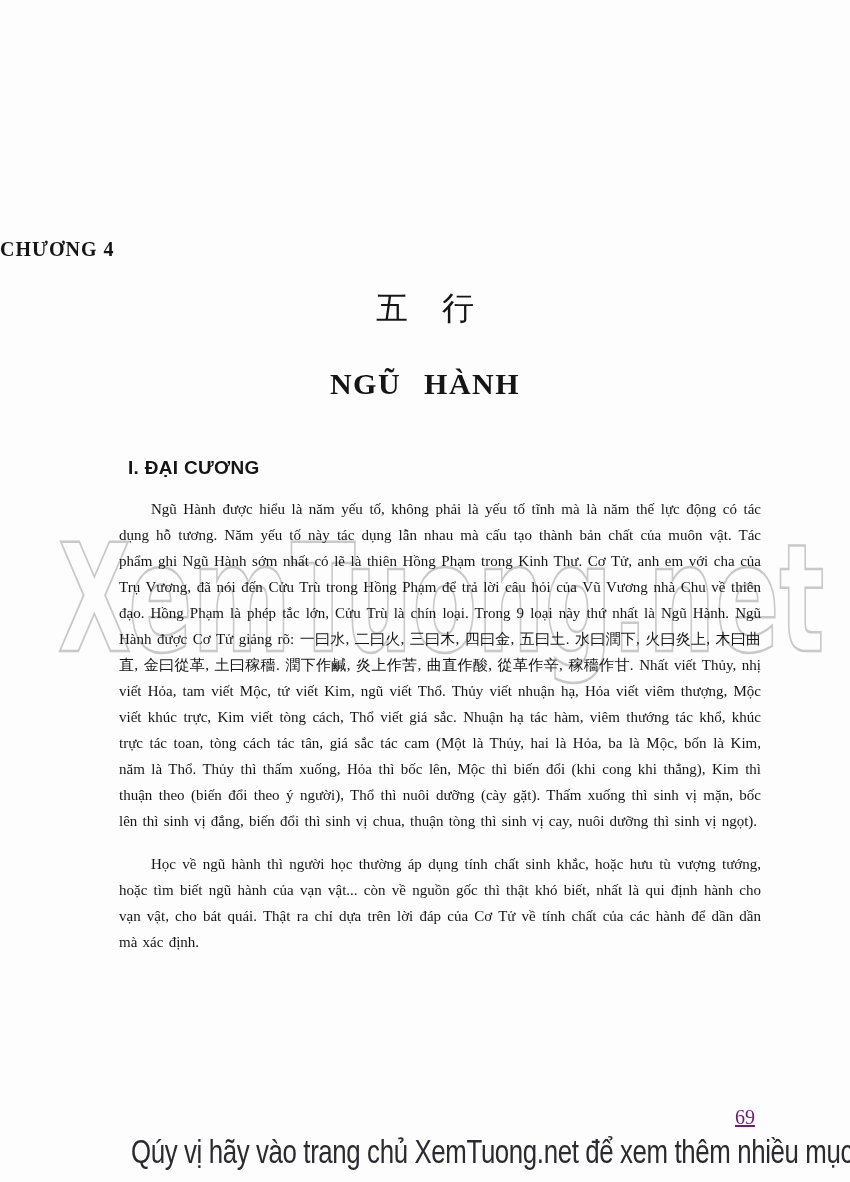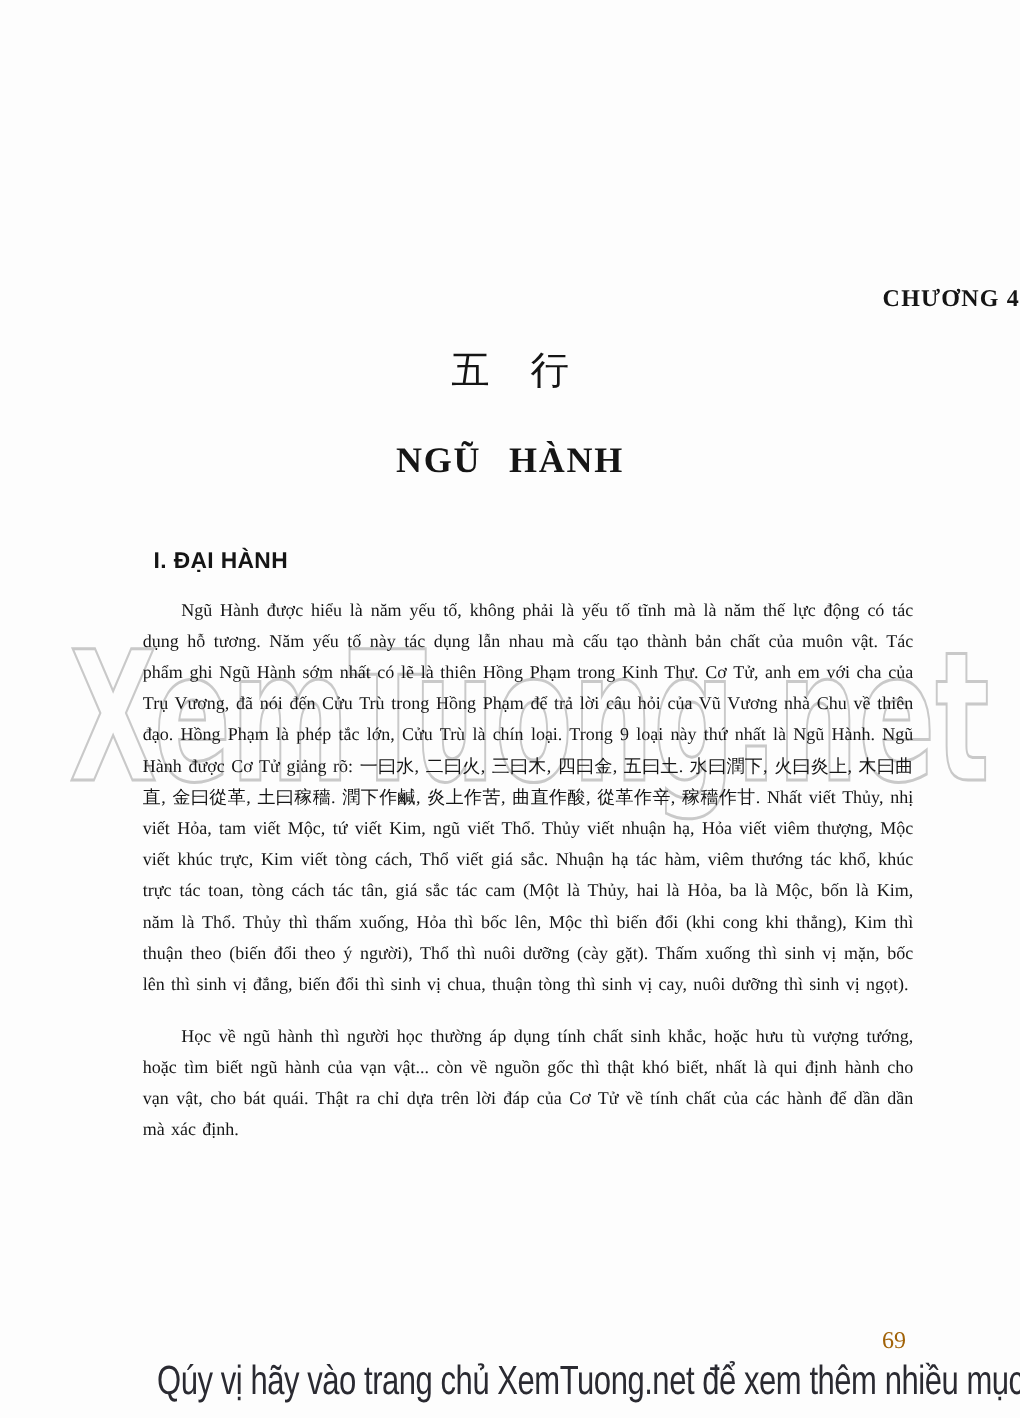--- a/index.html
+++ b/index.html
@@ -7,21 +7,21 @@
     position: relative;
     width: 850px;
     height: 1182px;
     background: #fdfdfd;
     overflow: hidden;
     color: #151515;
     font-family: "Liberation Serif", "DejaVu Serif", serif;
   }
   .chapter-label {
     padding-top: 238px;
-    text-align: right;
+    text-align: left;
     font-size: 20px;
     font-weight: bold;
     letter-spacing: 1px;
   }
   .cn-title {
     margin-top: 26px;
     text-align: center;
     font-size: 32px;
     letter-spacing: 34px;
     text-indent: 34px;
@@ -70,21 +70,22 @@
     -webkit-text-stroke: 2.5px #c9c9c9;
     transform: scaleX(0.63);
     transform-origin: left top;
     pointer-events: none;
   }
   .page-number {
     position: absolute;
     top: 1106px;
     right: 95px;
     font-size: 20px;
-    color: #a16207;
+    color: #701a75;
+    text-decoration: underline;
   }
   .footer-note {
     position: absolute;
     left: 0;
     right: 0;
     bottom: 2px;
     text-align: center;
     line-height: 44px;
     white-space: nowrap;
   }
@@ -104,21 +105,21 @@
 <div class="page" style="background: rgb(253, 253, 253); color: rgb(21, 21, 21);">
 
   <div class="watermark" style="-webkit-text-stroke: 2.5px rgb(201, 201, 201);">XemTuong.net</div>
 
   <div class="chapter-label">CHƯƠNG 4</div>
 
   <div class="cn-title">五行</div>
 
   <h1 class="page-title">NGŨ HÀNH</h1>
 
-  <h2 class="section-heading">I. ĐẠI HÀNH</h2>
+  <h2 class="section-heading">I. ĐẠI CƯƠNG</h2>
 
   <div class="body-text">
     <p>Ngũ Hành được hiểu là năm yếu tố, không phải là yếu tố tĩnh mà là năm thế lực động có tác dụng hỗ tương. Năm yếu tố này tác dụng lẫn nhau mà cấu tạo thành bản chất của muôn vật. Tác phẩm ghi Ngũ Hành sớm nhất có lẽ là thiên Hồng Phạm trong Kinh Thư. Cơ Tử, anh em với cha của Trụ Vương, đã nói đến Cửu Trù trong Hồng Phạm để trả lời câu hỏi của Vũ Vương nhà Chu về thiên đạo. Hồng Phạm là phép tắc lớn, Cửu Trù là chín loại. Trong 9 loại này thứ nhất là Ngũ Hành. Ngũ Hành được Cơ Tử giảng rõ: 一曰水, 二曰火, 三曰木, 四曰金, 五曰土. 水曰潤下, 火曰炎上, 木曰曲直, 金曰從革, 土曰稼穡. 潤下作鹹, 炎上作苦, 曲直作酸, 從革作辛, 稼穡作甘. Nhất viết Thủy, nhị viết Hỏa, tam viết Mộc, tứ viết Kim, ngũ viết Thổ. Thủy viết nhuận hạ, Hỏa viết viêm thượng, Mộc viết khúc trực, Kim viết tòng cách, Thổ viết giá sắc. Nhuận hạ tác hàm, viêm thướng tác khổ, khúc trực tác toan, tòng cách tác tân, giá sắc tác cam (Một là Thủy, hai là Hỏa, ba là Mộc, bốn là Kim, năm là Thổ. Thủy thì thấm xuống, Hỏa thì bốc lên, Mộc thì biến đổi (khi cong khi thẳng), Kim thì thuận theo (biến đổi theo ý người), Thổ thì nuôi dưỡng (cày gặt). Thấm xuống thì sinh vị mặn, bốc lên thì sinh vị đắng, biến đổi thì sinh vị chua, thuận tòng thì sinh vị cay, nuôi dưỡng thì sinh vị ngọt).</p>
     <p>Học về ngũ hành thì người học thường áp dụng tính chất sinh khắc, hoặc hưu tù vượng tướng, hoặc tìm biết ngũ hành của vạn vật... còn về nguồn gốc thì thật khó biết, nhất là qui định hành cho vạn vật, cho bát quái. Thật ra chỉ dựa trên lời đáp của Cơ Tử về tính chất của các hành để dần dần mà xác định.</p>
   </div>
 
   <div class="page-number">69</div>
 
   <div class="footer-note">
     <span class="squeeze" style="color: rgb(42, 42, 49);">Qúy vị hãy vào trang chủ XemTuong.net để xem thêm nhiều mục hay khác</span>

